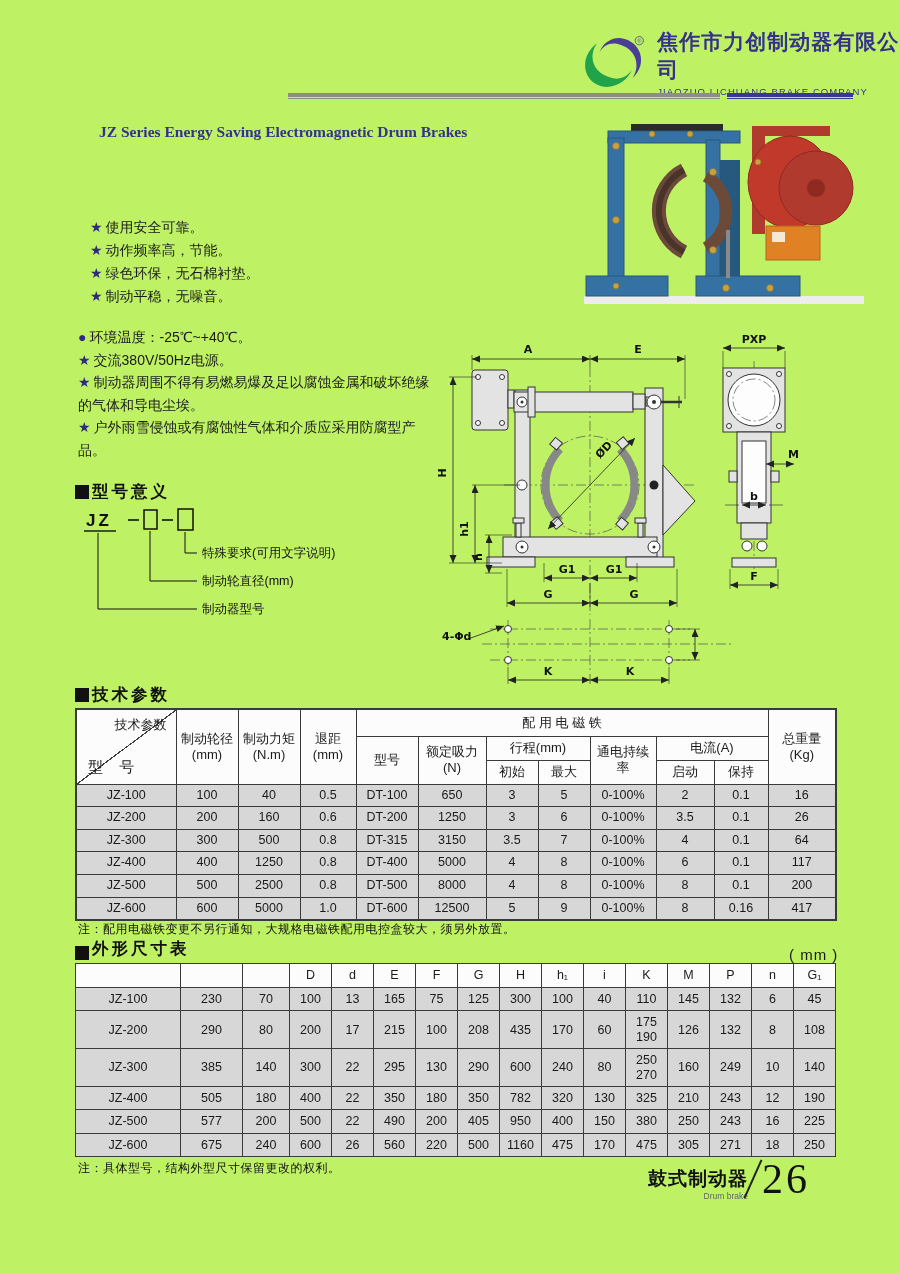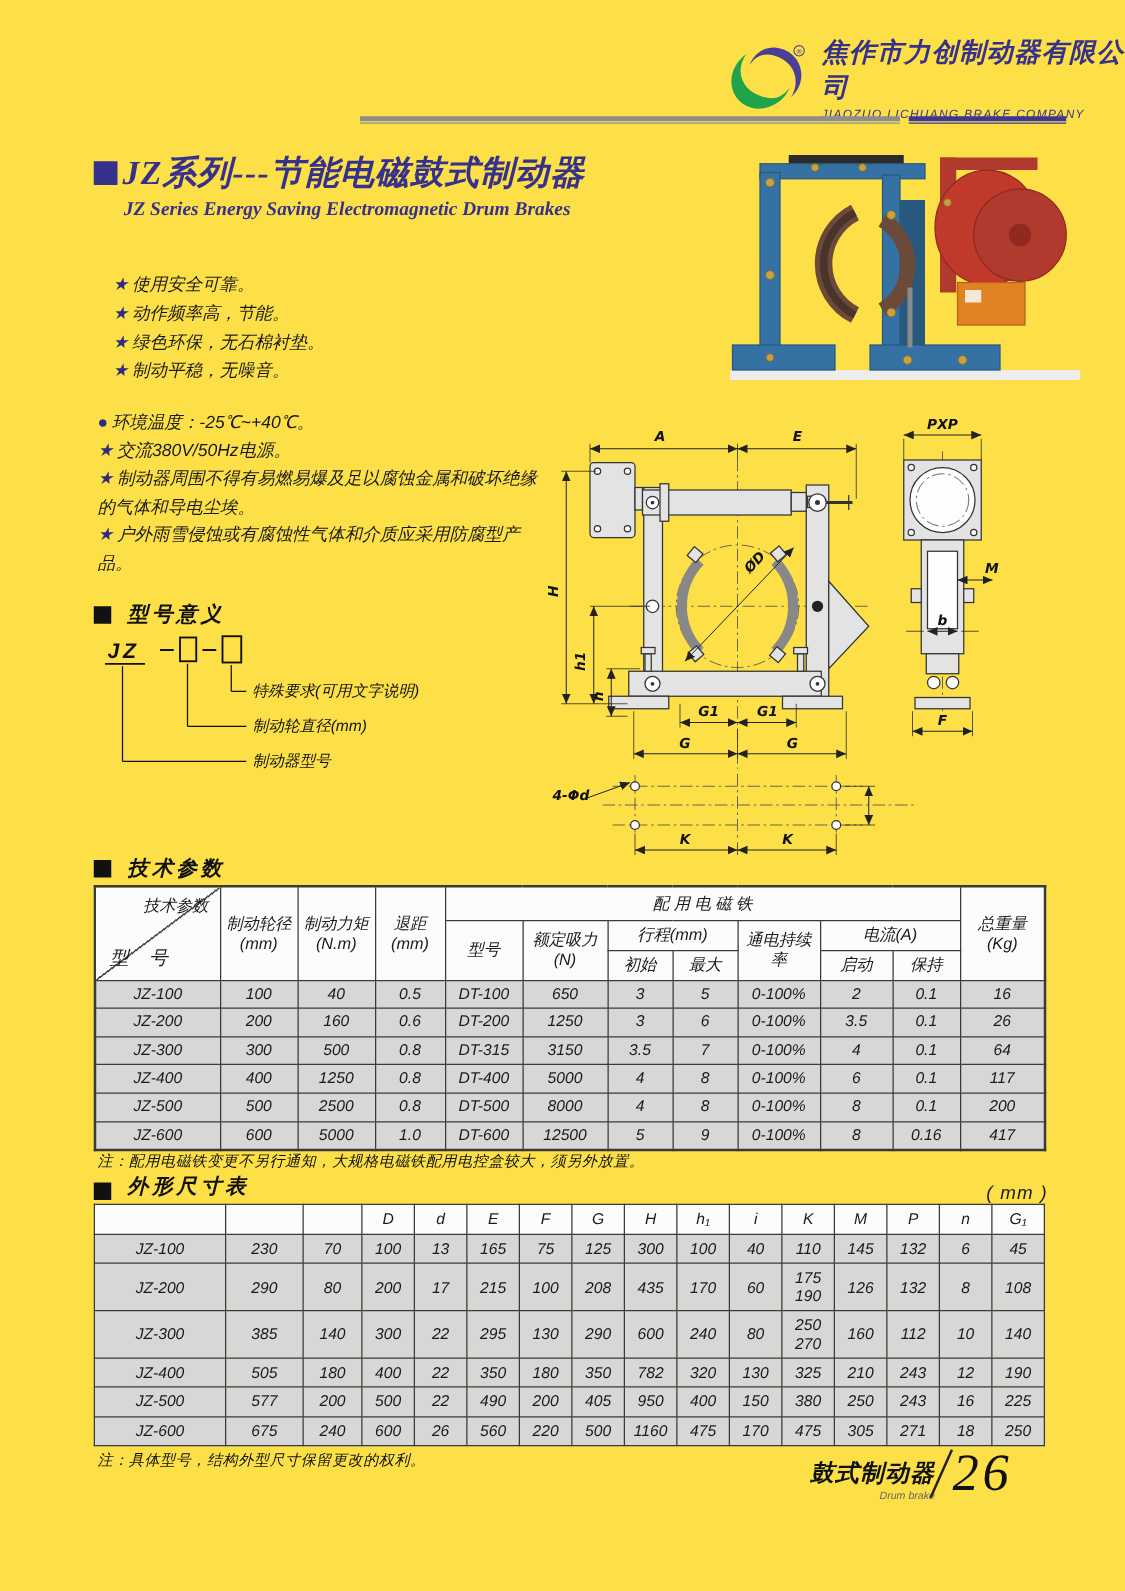--- a/index.html
+++ b/index.html
@@ -1,18 +1,18 @@
 <!DOCTYPE html>
 <html><head>
 <meta charset="utf-8">
 <style>
   *{margin:0;padding:0;box-sizing:border-box;}
   html,body{background:#ffffff;}
   body{font-family:"Liberation Sans",sans-serif;color:#1a1a1a;}
-  .page{position:relative;width:900px;height:1273px;background:#fde047;overflow:hidden;font-style:italic;}
+  .page{position:relative;width:900px;height:1273px;background:#bef264;overflow:hidden;}
 
   
   .logo-wrap{position:absolute;left:583px;top:28px;display:flex;align-items:center;gap:8px;}
   .logo-text .cn{font-size:21px;font-weight:bold;color:#35318c;letter-spacing:1px;}
   .logo-text .en{font-size:9.5px;color:#35318c;letter-spacing:1.1px;margin-top:2px;}
   .rule{position:absolute;height:4px;}
   .rule:after{content:"";position:absolute;left:0;right:0;top:5px;height:1px;background:inherit;}
   .rule-gray{left:288px;top:93px;width:432px;background:#8d8d8d;}
   .rule-navy{left:727px;top:93px;width:126px;background:#3d3794;}
 
@@ -22,21 +22,21 @@
   .sq{width:19px;height:19px;background:#35318c;display:inline-block;}
   .title-cn{font-family:"Liberation Serif",serif;font-size:27px;font-weight:bold;color:#35318c;letter-spacing:1px;}
   .title-en{font-family:"Liberation Serif",serif;font-size:15.5px;font-weight:bold;color:#35318c;margin:3px 0 0 24px;}
 
   
   .features{position:absolute;left:78px;top:216px;font-size:14px;line-height:23px;margin-left:12px;}
   .conditions{position:absolute;left:78px;top:326px;width:360px;font-size:14px;line-height:22.5px;}
   .b{color:#2f2b80;margin-right:3px;}
 
   
-  .sec-title{position:absolute;font-size:16.5px;font-weight:bold;color:#111;letter-spacing:3px;display:flex;align-items:center;gap:13px;}
+  .sec-title{position:absolute;font-size:16.5px;font-weight:bold;color:#111;letter-spacing:3px;display:flex;align-items:center;gap:3px;}
   .sec-sq{width:14px;height:14px;background:#111;display:inline-block;}
 
   
   .mm-svg{position:absolute;left:78px;top:505px;}
   .mm-svg text{font-family:"Liberation Sans",sans-serif;}
 
   
   .draw-svg{position:absolute;left:432px;top:333px;}
   .part{fill:#e3e3e3;stroke:#333;stroke-width:1;}
   .partw{fill:#fdfdfd;stroke:#333;stroke-width:1;}
@@ -87,24 +87,20 @@
     </svg>
     <div class="logo-text">
       <div class="cn">焦作市力创制动器有限公司</div>
       <div class="en">JIAOZUO LICHUANG BRAKE COMPANY</div>
     </div>
   </div>
   <div class="rule rule-gray"></div>
   <div class="rule rule-navy"></div>
 
   <div class="title-block">
-    <div class="title-row">
-      <span class="sq"></span>
-      <span class="title-cn">JZ系列---节能电磁鼓式制动器</span>
-    </div>
     <div class="title-en">JZ Series Energy Saving Electromagnetic Drum Brakes</div>
   </div>
 
   <svg class="photo-svg" width="330" height="218" viewBox="0 0 330 218">
     <rect x="28" y="196" width="280" height="8" fill="#ededed"></rect>
     <rect x="196" y="26" width="78" height="10" fill="#b03a2e"></rect>
     <rect x="196" y="26" width="13" height="108" fill="#b03a2e"></rect>
     <rect x="158" y="60" width="26" height="128" fill="#27597f"></rect>
     <rect x="75" y="24" width="92" height="7" fill="#2b2b2b"></rect>
     <rect x="52" y="31" width="132" height="12" fill="#3572a3" stroke="#27597f"></rect>
@@ -547,21 +543,21 @@
           <td>300</td>
           <td>22</td>
           <td>295</td>
           <td>130</td>
           <td>290</td>
           <td>600</td>
           <td>240</td>
           <td>80</td>
           <td>250<br>270</td>
           <td>160</td>
-          <td>112</td>
+          <td>249</td>
           <td>10</td>
           <td>140</td>
         </tr>
         <tr>
           <td>JZ-400</td>
           <td>505</td>
           <td>180</td>
           <td>400</td>
           <td>22</td>
           <td>350</td>

